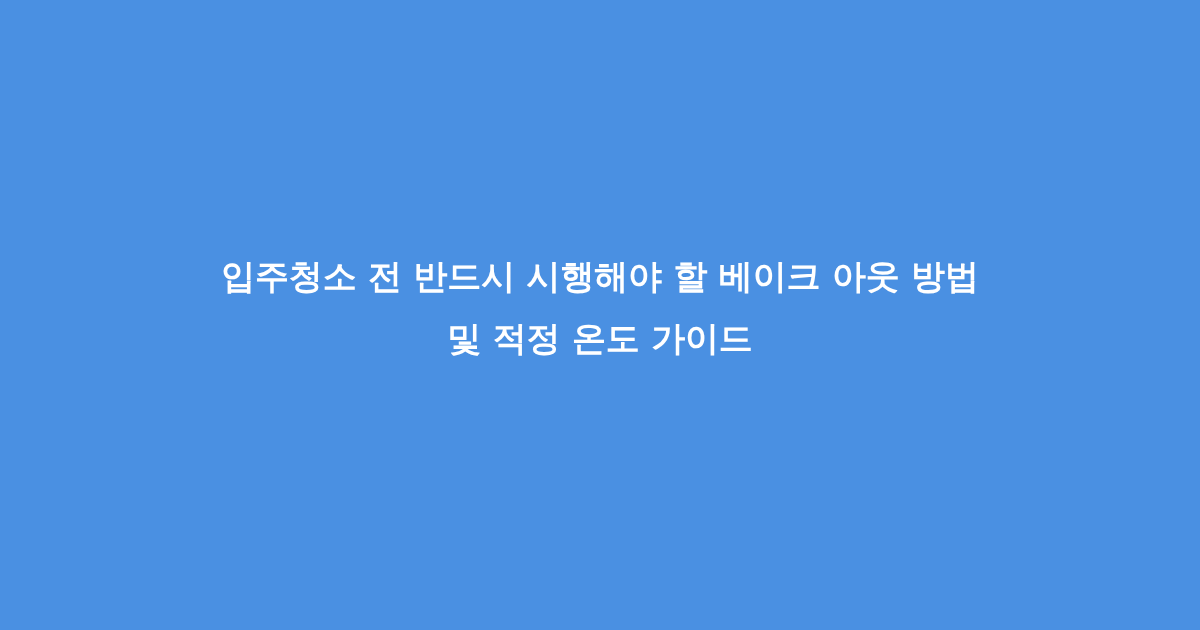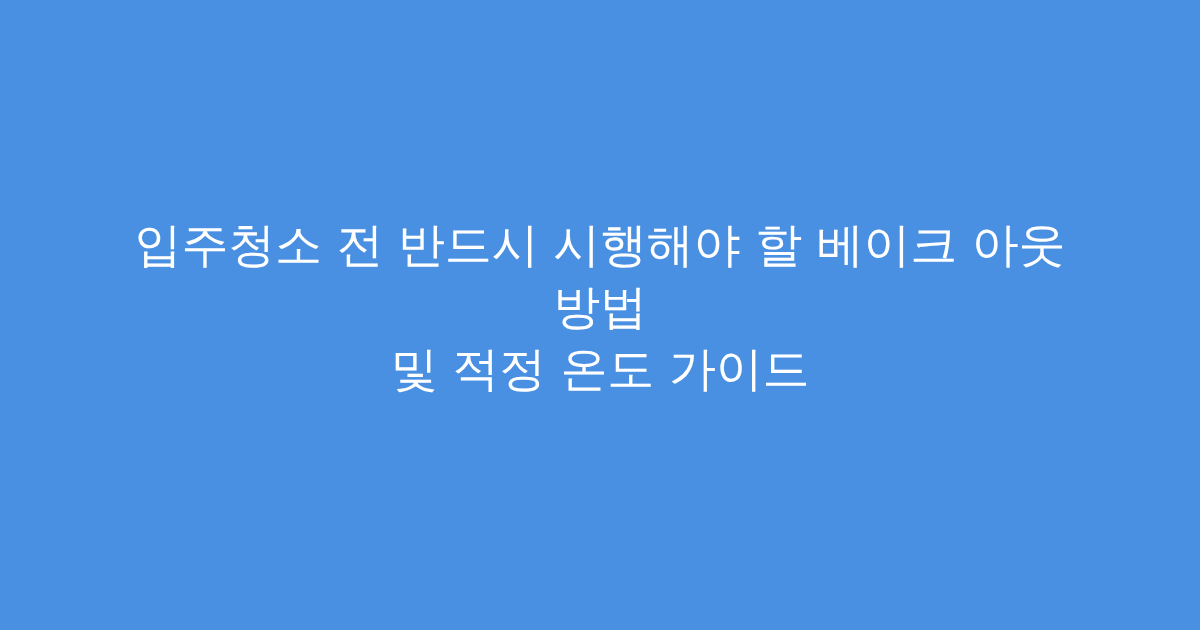--- a/index.html
+++ b/index.html
@@ -50,18 +50,18 @@
     -webkit-font-smoothing: antialiased;
   }
 </style>
 </head>
 <body>
 
 <div class="og-card" style="background-color: rgb(74, 144, 226); width: 1200px; height: 630px;">
 
   <div class="headline-block">
 
-    <h1 class="headline" style="color: rgb(255, 255, 255); font-size: 47px; line-height: 62px; ">입주청소 전 반드시 시행해야 할 베이크 아웃 방법
+    <h1 class="headline" style="color: rgb(255, 255, 255); font-size: 34px; line-height: 62px;  font-weight: bold;">입주청소 전 반드시 시행해야 할 베이크 아웃 방법
 및 적정 온도 가이드</h1>
 
   </div>
 
 </div>
 
 </body></html>

